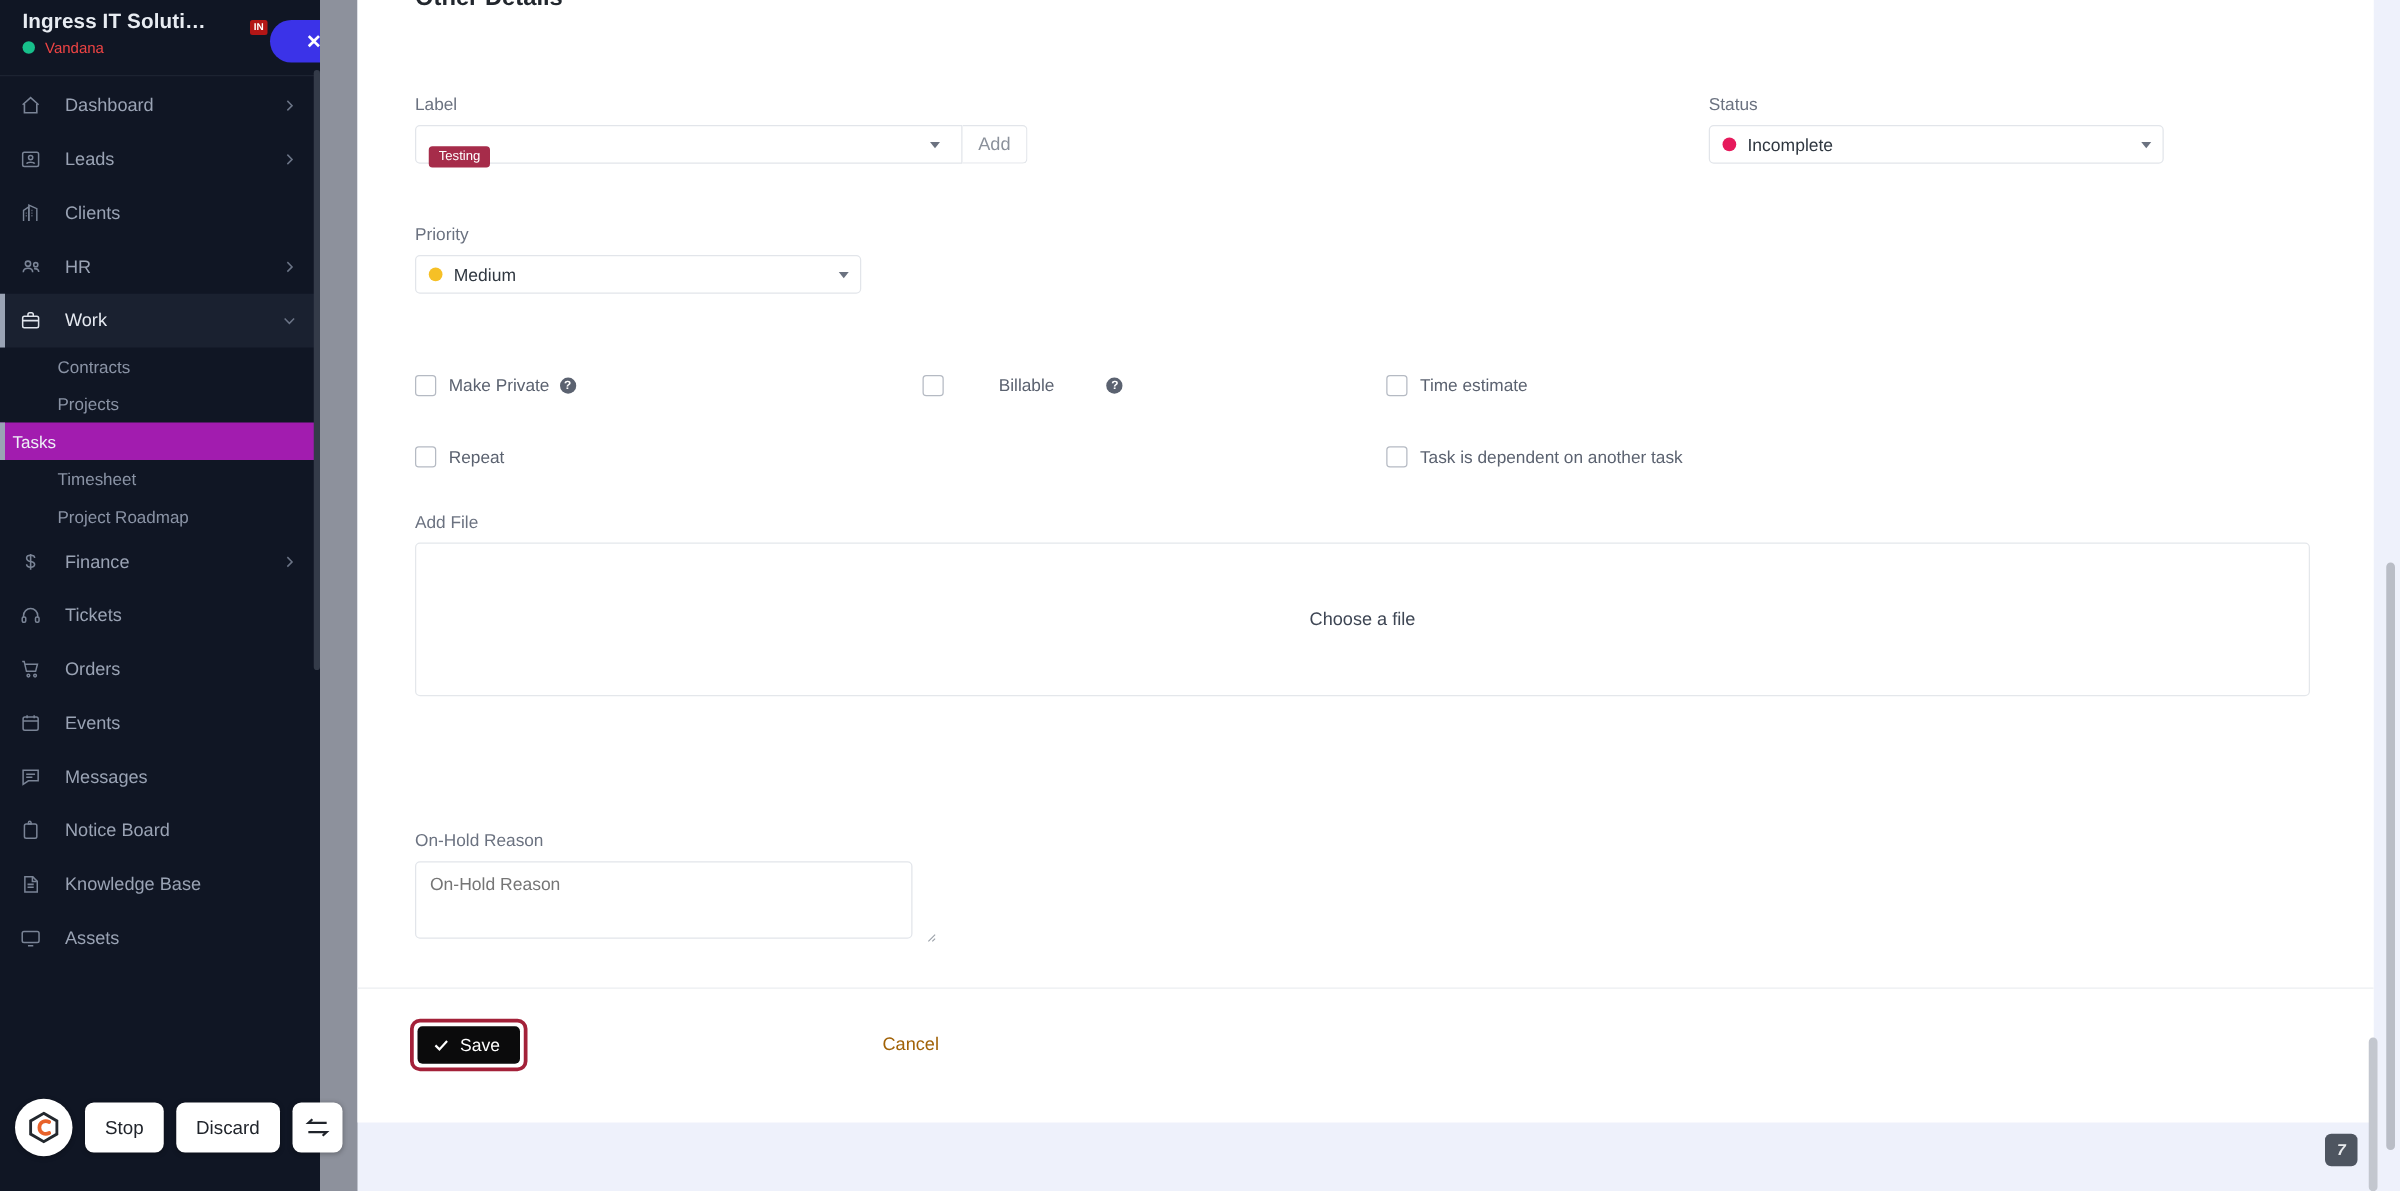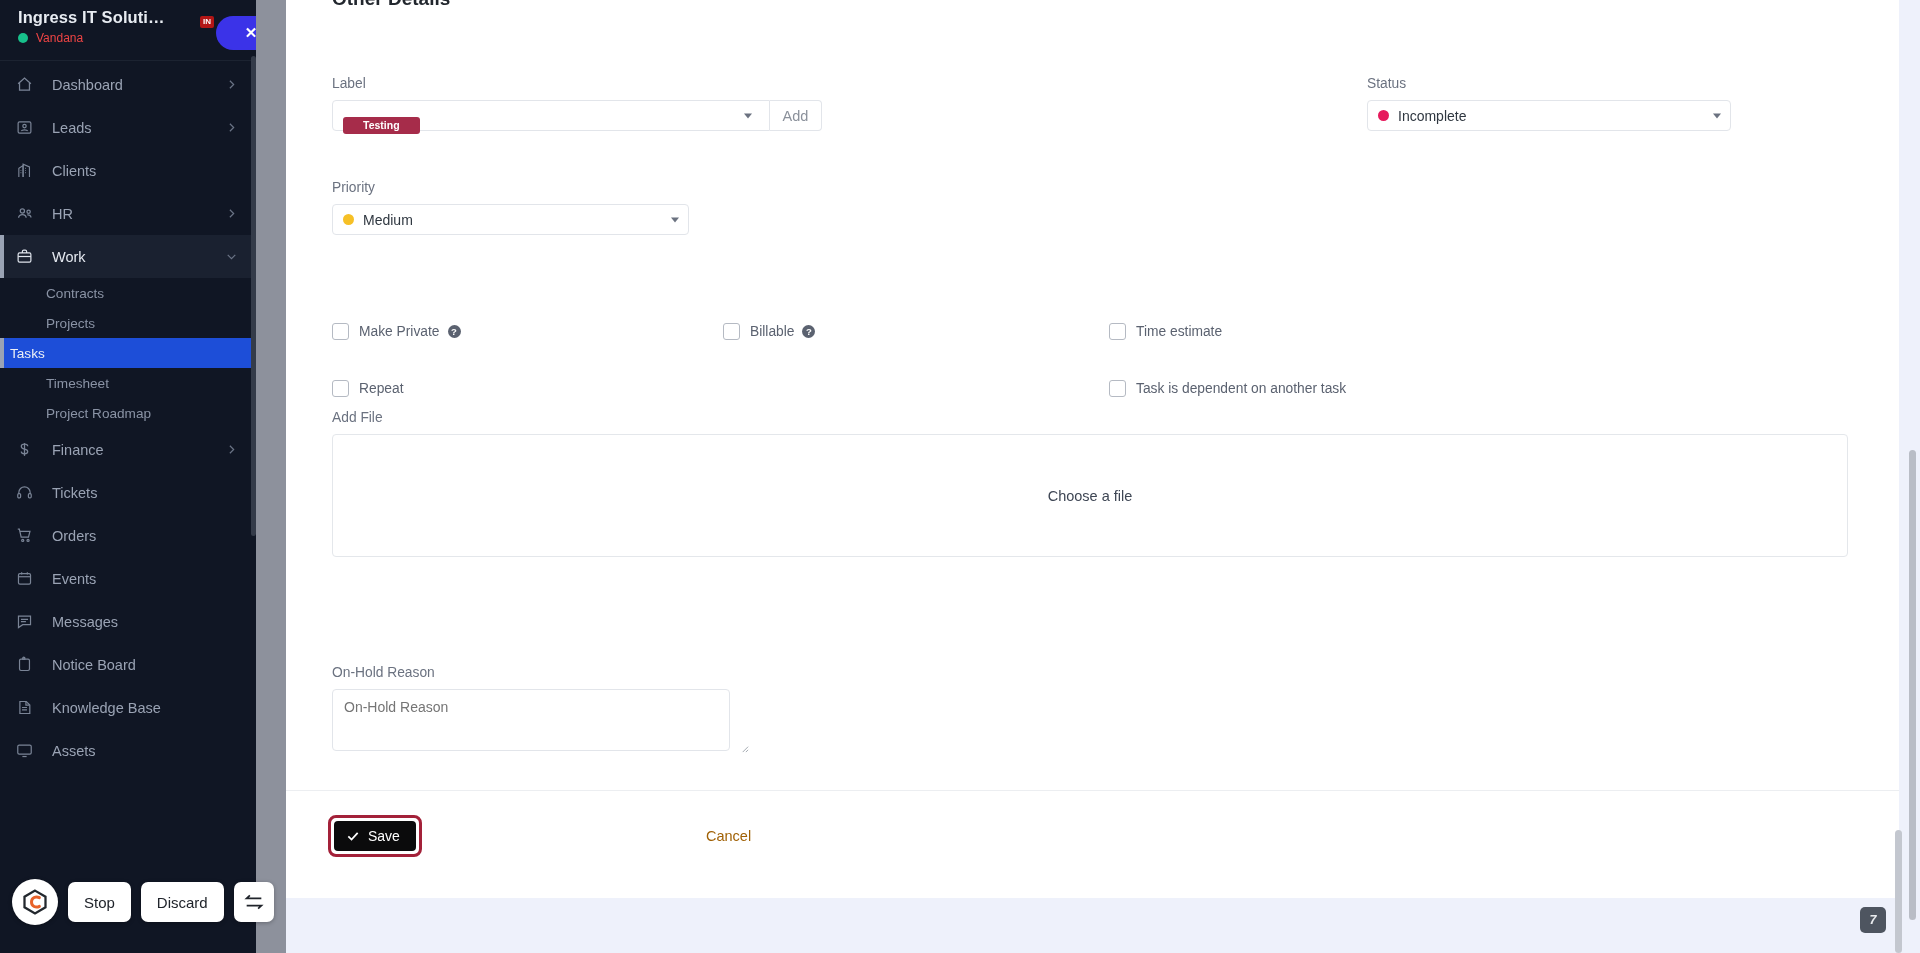--- a/index.html
+++ b/index.html
@@ -80,21 +80,21 @@
   }
   .nav-item.active .ico { color: #dfe4ec; }
   .nav-sub {
     display: flex; align-items: center;
     height: 30px;
     padding-left: 46px;
     font-size: 13.6px;
     color: #8a93a5;
     cursor: pointer;
   }
-  .nav-sub.sel { background: #1d4ed8; color: #eef1f6; padding-left: 10px; }
+  .nav-sub.sel { background: #a21caf; color: #eef1f6; padding-left: 10px; }
   .nav-sub.sel::before {
     content: ""; position: absolute; left: 0;
     width: 4px; height: 30px; background: #9aa3b4;
   }
   .nav-sub-wrap { position: relative; }
 
   .side-scrollbar {
     position: absolute; right: 0; top: 56px;
     width: 5px; height: 480px;
     background: #343b49; border-radius: 3px;
@@ -146,38 +146,38 @@
     position: absolute; right: 9px; top: 50%;
     transform: translateY(-50%);
     width: 0; height: 0;
     border-left: 4px solid transparent;
     border-right: 4px solid transparent;
     border-top: 5px solid #6b7280;
   }
   .sel-dot { width: 11px; height: 11px; border-radius: 50%; margin-right: 9px; flex: 0 0 auto; }
   .tag {
     background: #a62c4a; color: #fff;
-    font-size: 10.5px; font-weight: 700;
-    padding: 2px 20px; border-radius: 3px;
+    font-size: 10.5px; font-weight: 400;
+    padding: 2px 8px; border-radius: 3px;
     line-height: 1.3;
     margin-top: 20px;
   }
   .addbtn {
     height: 31px;
     border: 1px solid #e2e5ea;
     border-left: none;
     border-radius: 0 4px 4px 0;
     background: #fff;
     display: flex; align-items: center; justify-content: center;
     width: 52px;
     font-size: 14.5px; color: #8b919b;
     cursor: pointer;
   }
 
-  .chk-row { display: flex; align-items: center; font-size: 13.8px; color: #5b6270; margin-top: 23px; }
+  .chk-row { display: flex; align-items: center; font-size: 13.8px; color: #5b6270; }
   .chk {
     width: 17px; height: 17px;
     border: 1.6px solid #b5bac3;
     border-radius: 3px;
     background: #fff;
     margin-right: 10px; flex: 0 0 auto;
     cursor: pointer;
   }
   .qmark {
     width: 13px; height: 13px; border-radius: 50%;
@@ -525,21 +525,21 @@
       <span class="caret"></span>
     </div>
   </div>
 
   <div class="chk-row" style="position:absolute; left:46px; top:300px;">
     <span class="chk"></span>
     <span>Make Private</span>
     <span class="qmark">?</span>
   </div>
 
-  <div class="chk-row" style="position:absolute; left:437px; top:300px;">
+  <div class="chk-row" style="position:absolute; left:452px; top:300px;gap:34px;">
     <span class="chk"></span>
     <span>Billable</span>
     <span class="qmark">?</span>
   </div>
 
   <div class="chk-row" style="position:absolute; left:823px; top:300px;">
     <span class="chk"></span>
     <span>Time estimate</span>
   </div>
 

